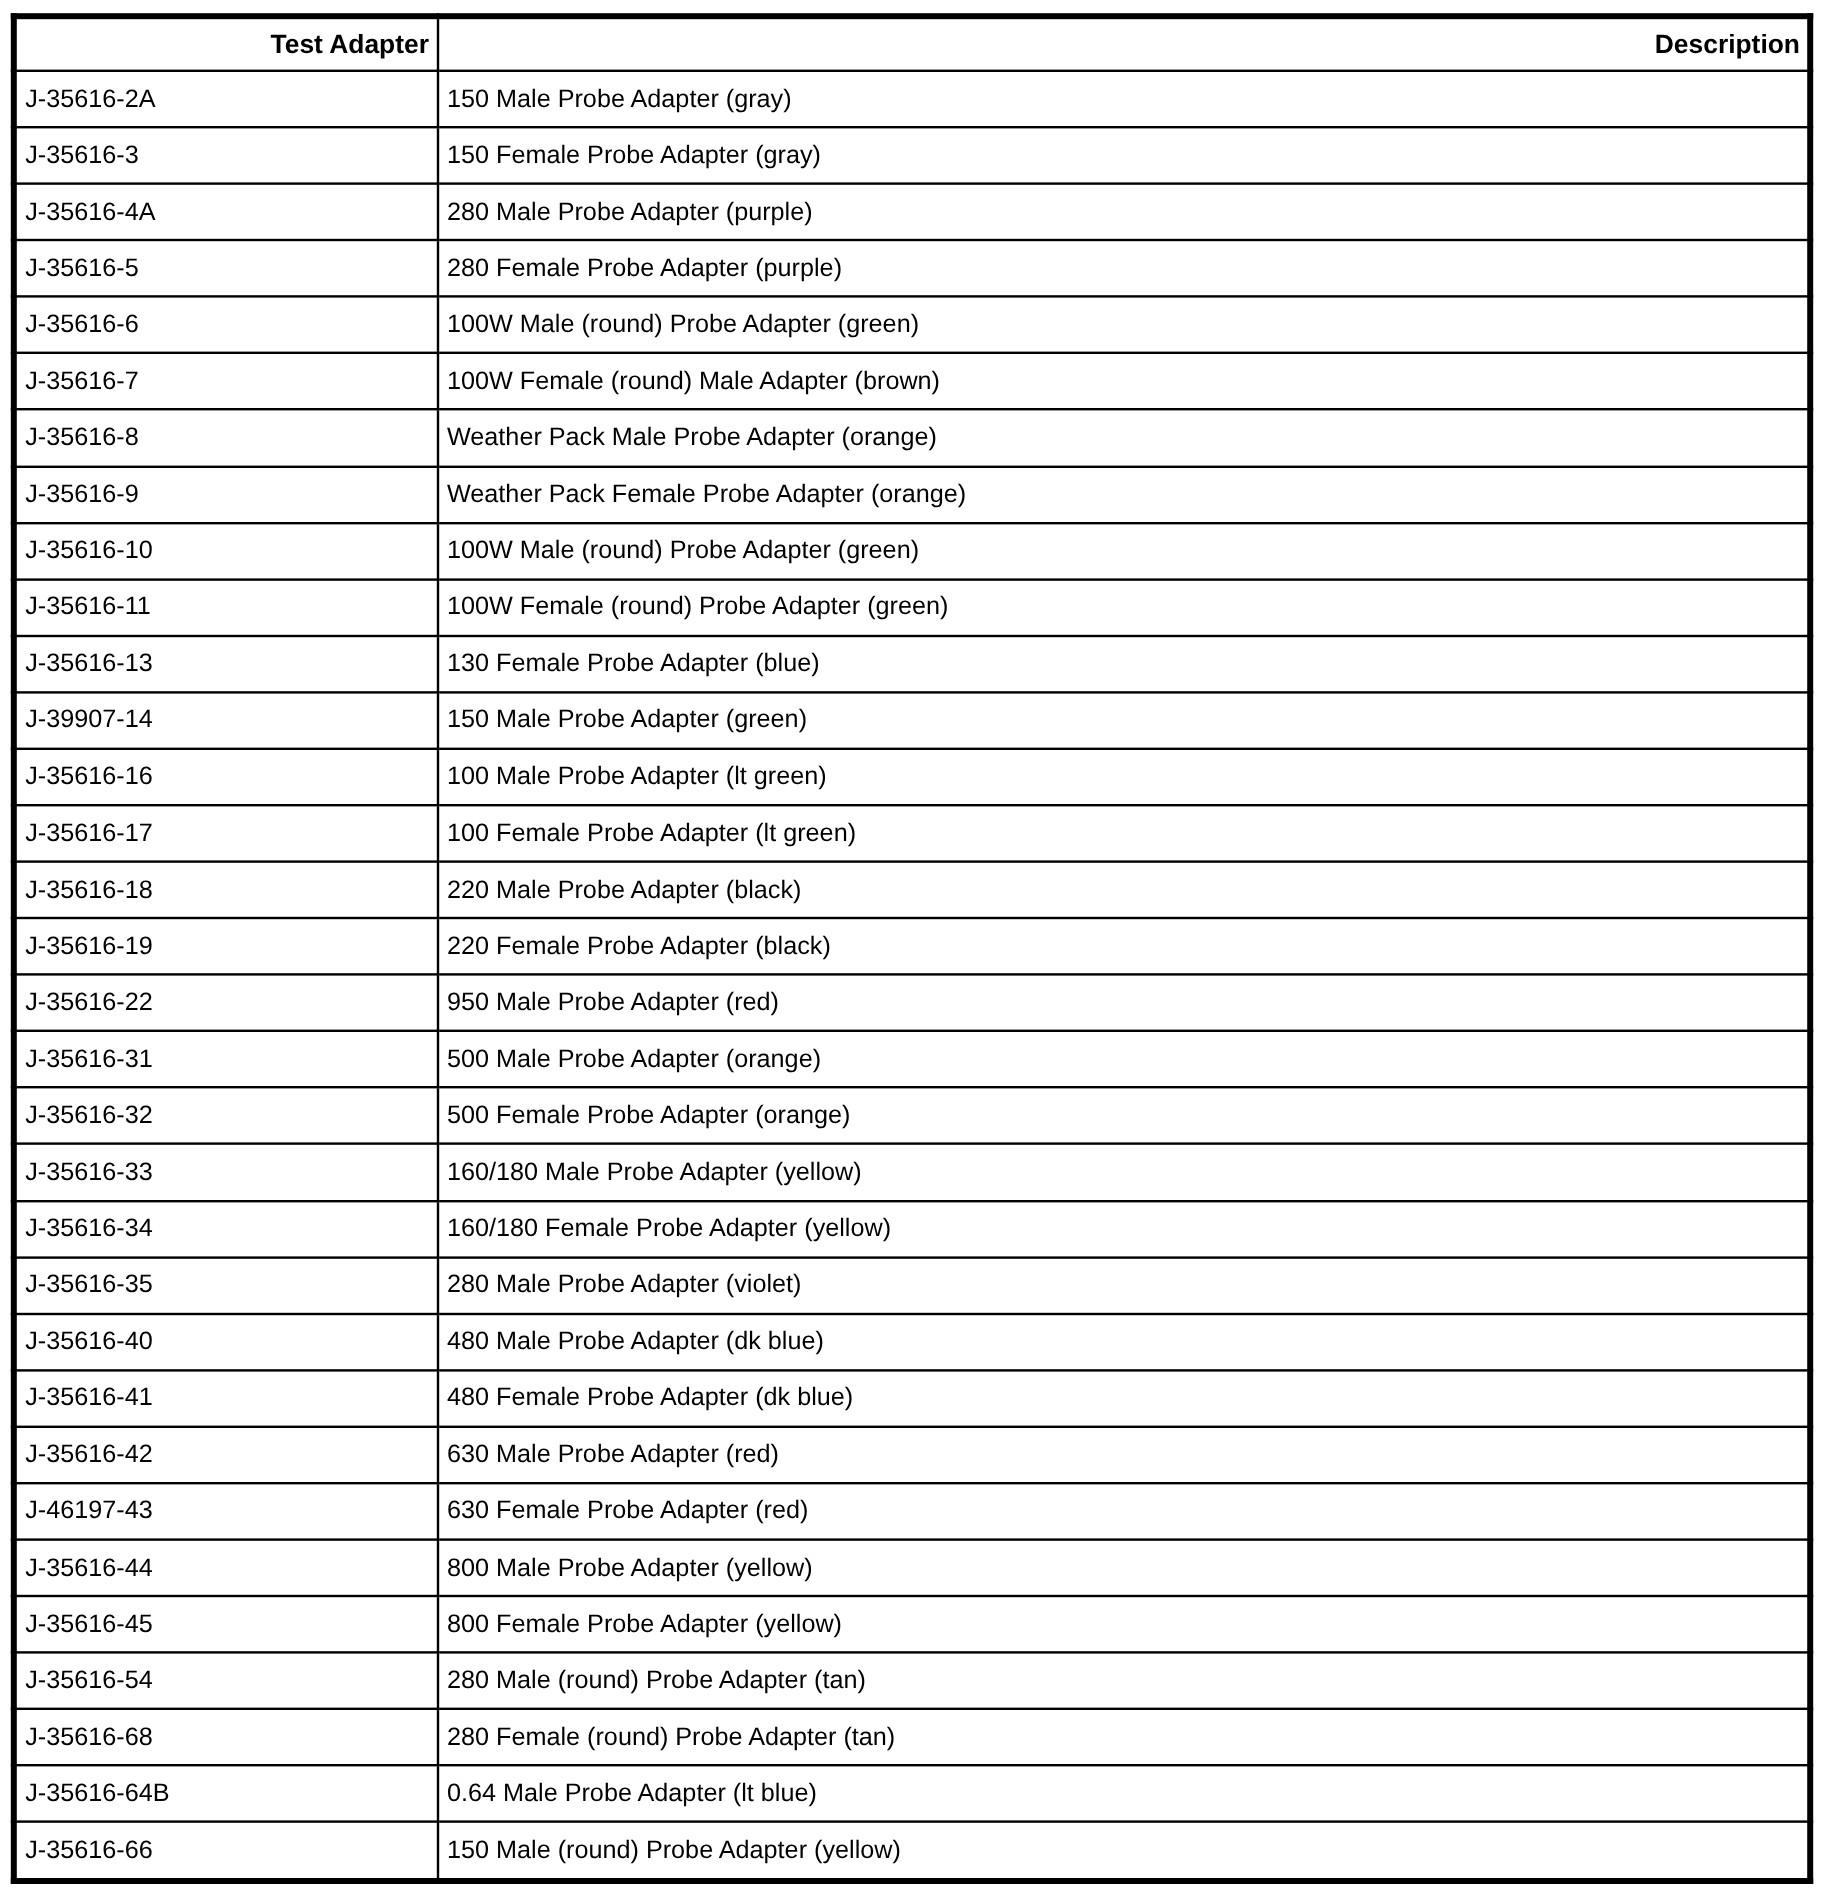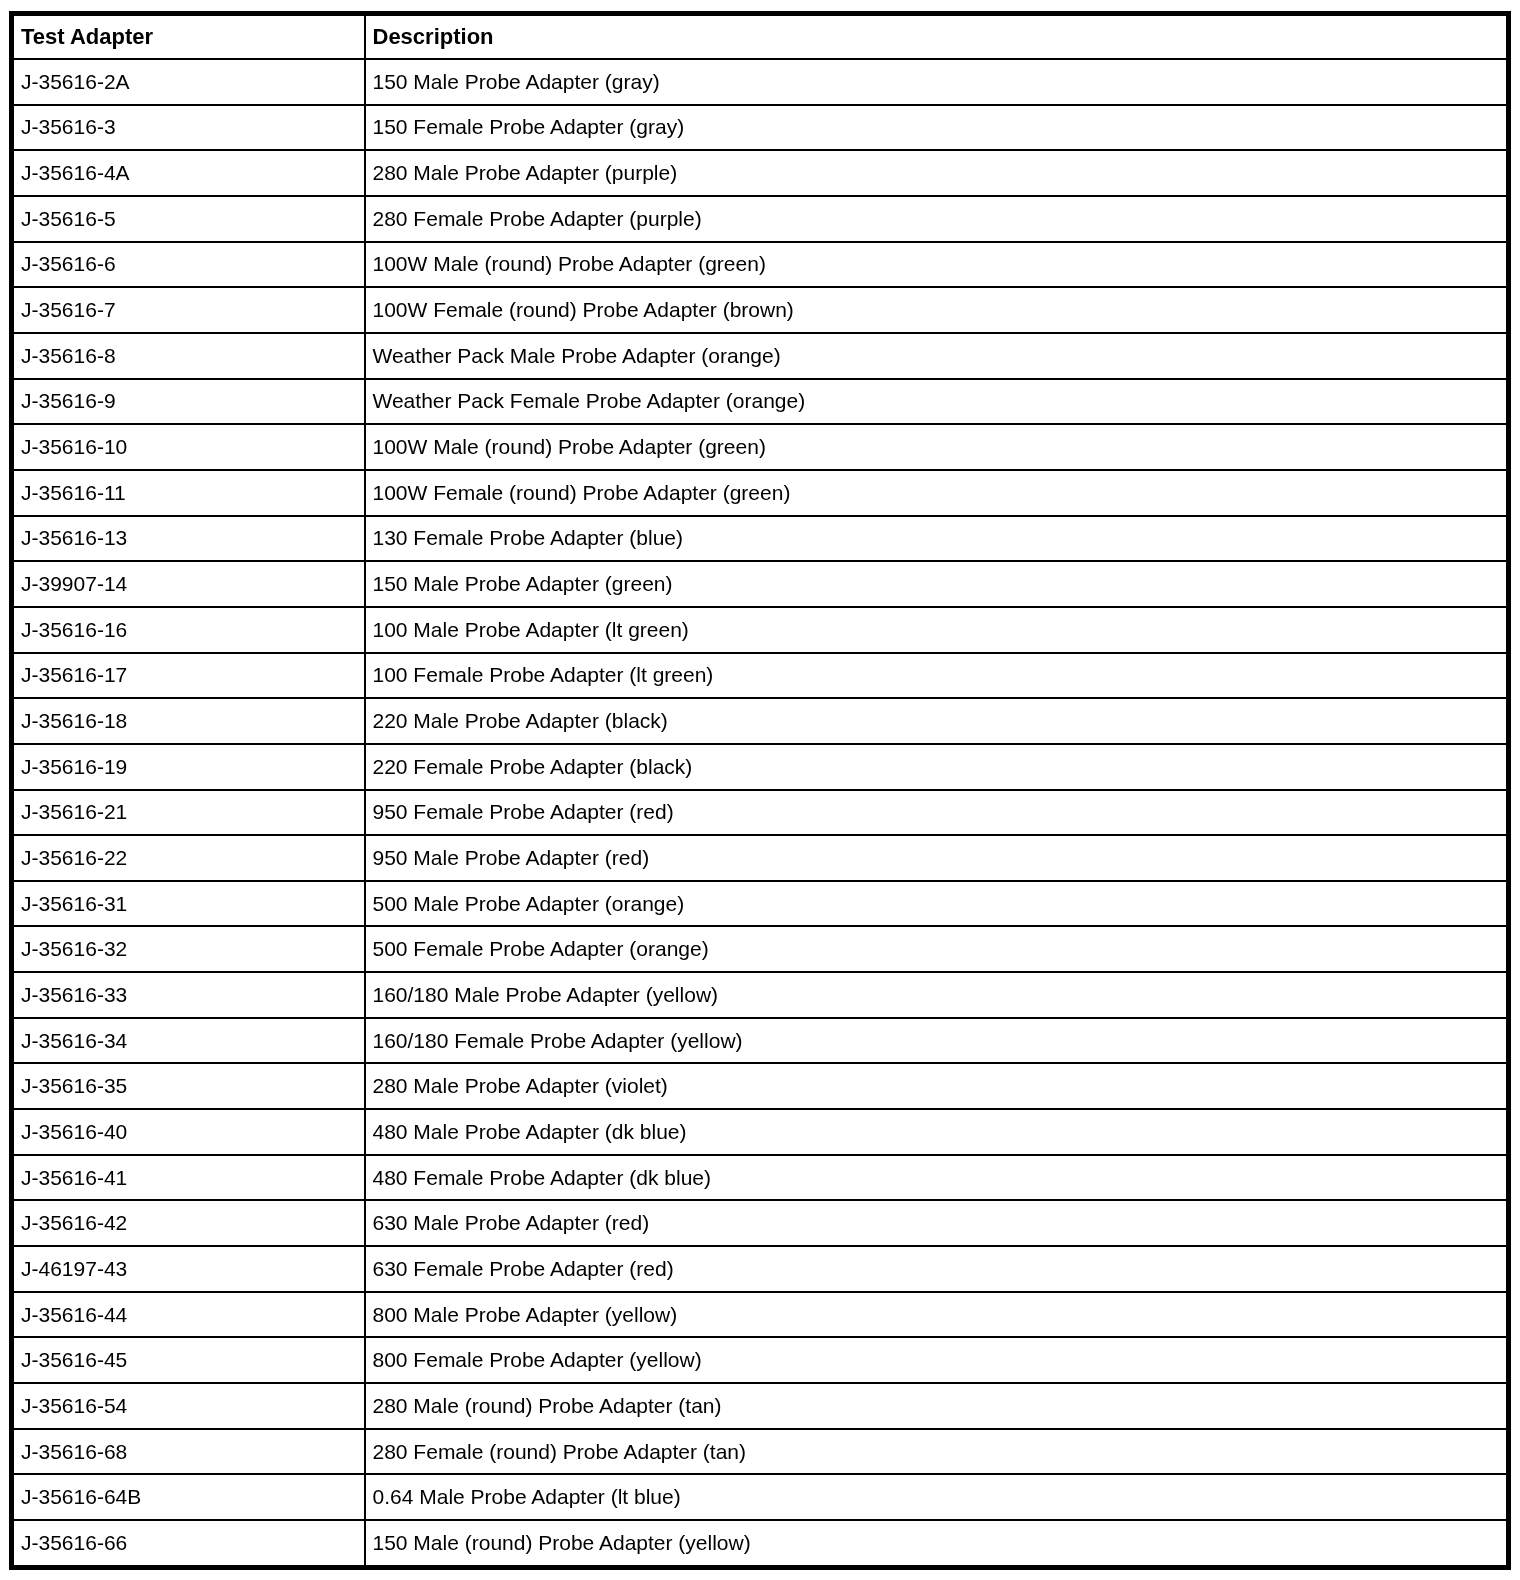--- a/index.html
+++ b/index.html
@@ -34,20 +34,21 @@
     height: 38px;
     overflow: hidden;
     white-space: nowrap;
   }
   table.adapter-table {
     border: 5px solid #000000;
   }
   table.adapter-table th {
     font-weight: bold;
     font-size: 22px;
+    text-align: right;
   }
   col.col-adapter { width: 353px; }
   col.col-description { width: auto; }
 </style>
 </head>
 <body>
 
 <div class="page">
   <table class="adapter-table">
     <colgroup>
@@ -76,21 +77,21 @@
         <tr>
           <td>J-35616-5</td>
           <td>280 Female Probe Adapter (purple)</td>
         </tr>
         <tr>
           <td>J-35616-6</td>
           <td>100W Male (round) Probe Adapter (green)</td>
         </tr>
         <tr>
           <td>J-35616-7</td>
-          <td>100W Female (round) Probe Adapter (brown)</td>
+          <td>100W Female (round) Male Adapter (brown)</td>
         </tr>
         <tr>
           <td>J-35616-8</td>
           <td>Weather Pack Male Probe Adapter (orange)</td>
         </tr>
         <tr>
           <td>J-35616-9</td>
           <td>Weather Pack Female Probe Adapter (orange)</td>
         </tr>
         <tr>
@@ -117,24 +118,20 @@
           <td>J-35616-17</td>
           <td>100 Female Probe Adapter (lt green)</td>
         </tr>
         <tr>
           <td>J-35616-18</td>
           <td>220 Male Probe Adapter (black)</td>
         </tr>
         <tr>
           <td>J-35616-19</td>
           <td>220 Female Probe Adapter (black)</td>
-        </tr>
-        <tr>
-          <td>J-35616-21</td>
-          <td>950 Female Probe Adapter (red)</td>
         </tr>
         <tr>
           <td>J-35616-22</td>
           <td>950 Male Probe Adapter (red)</td>
         </tr>
         <tr>
           <td>J-35616-31</td>
           <td>500 Male Probe Adapter (orange)</td>
         </tr>
         <tr>

